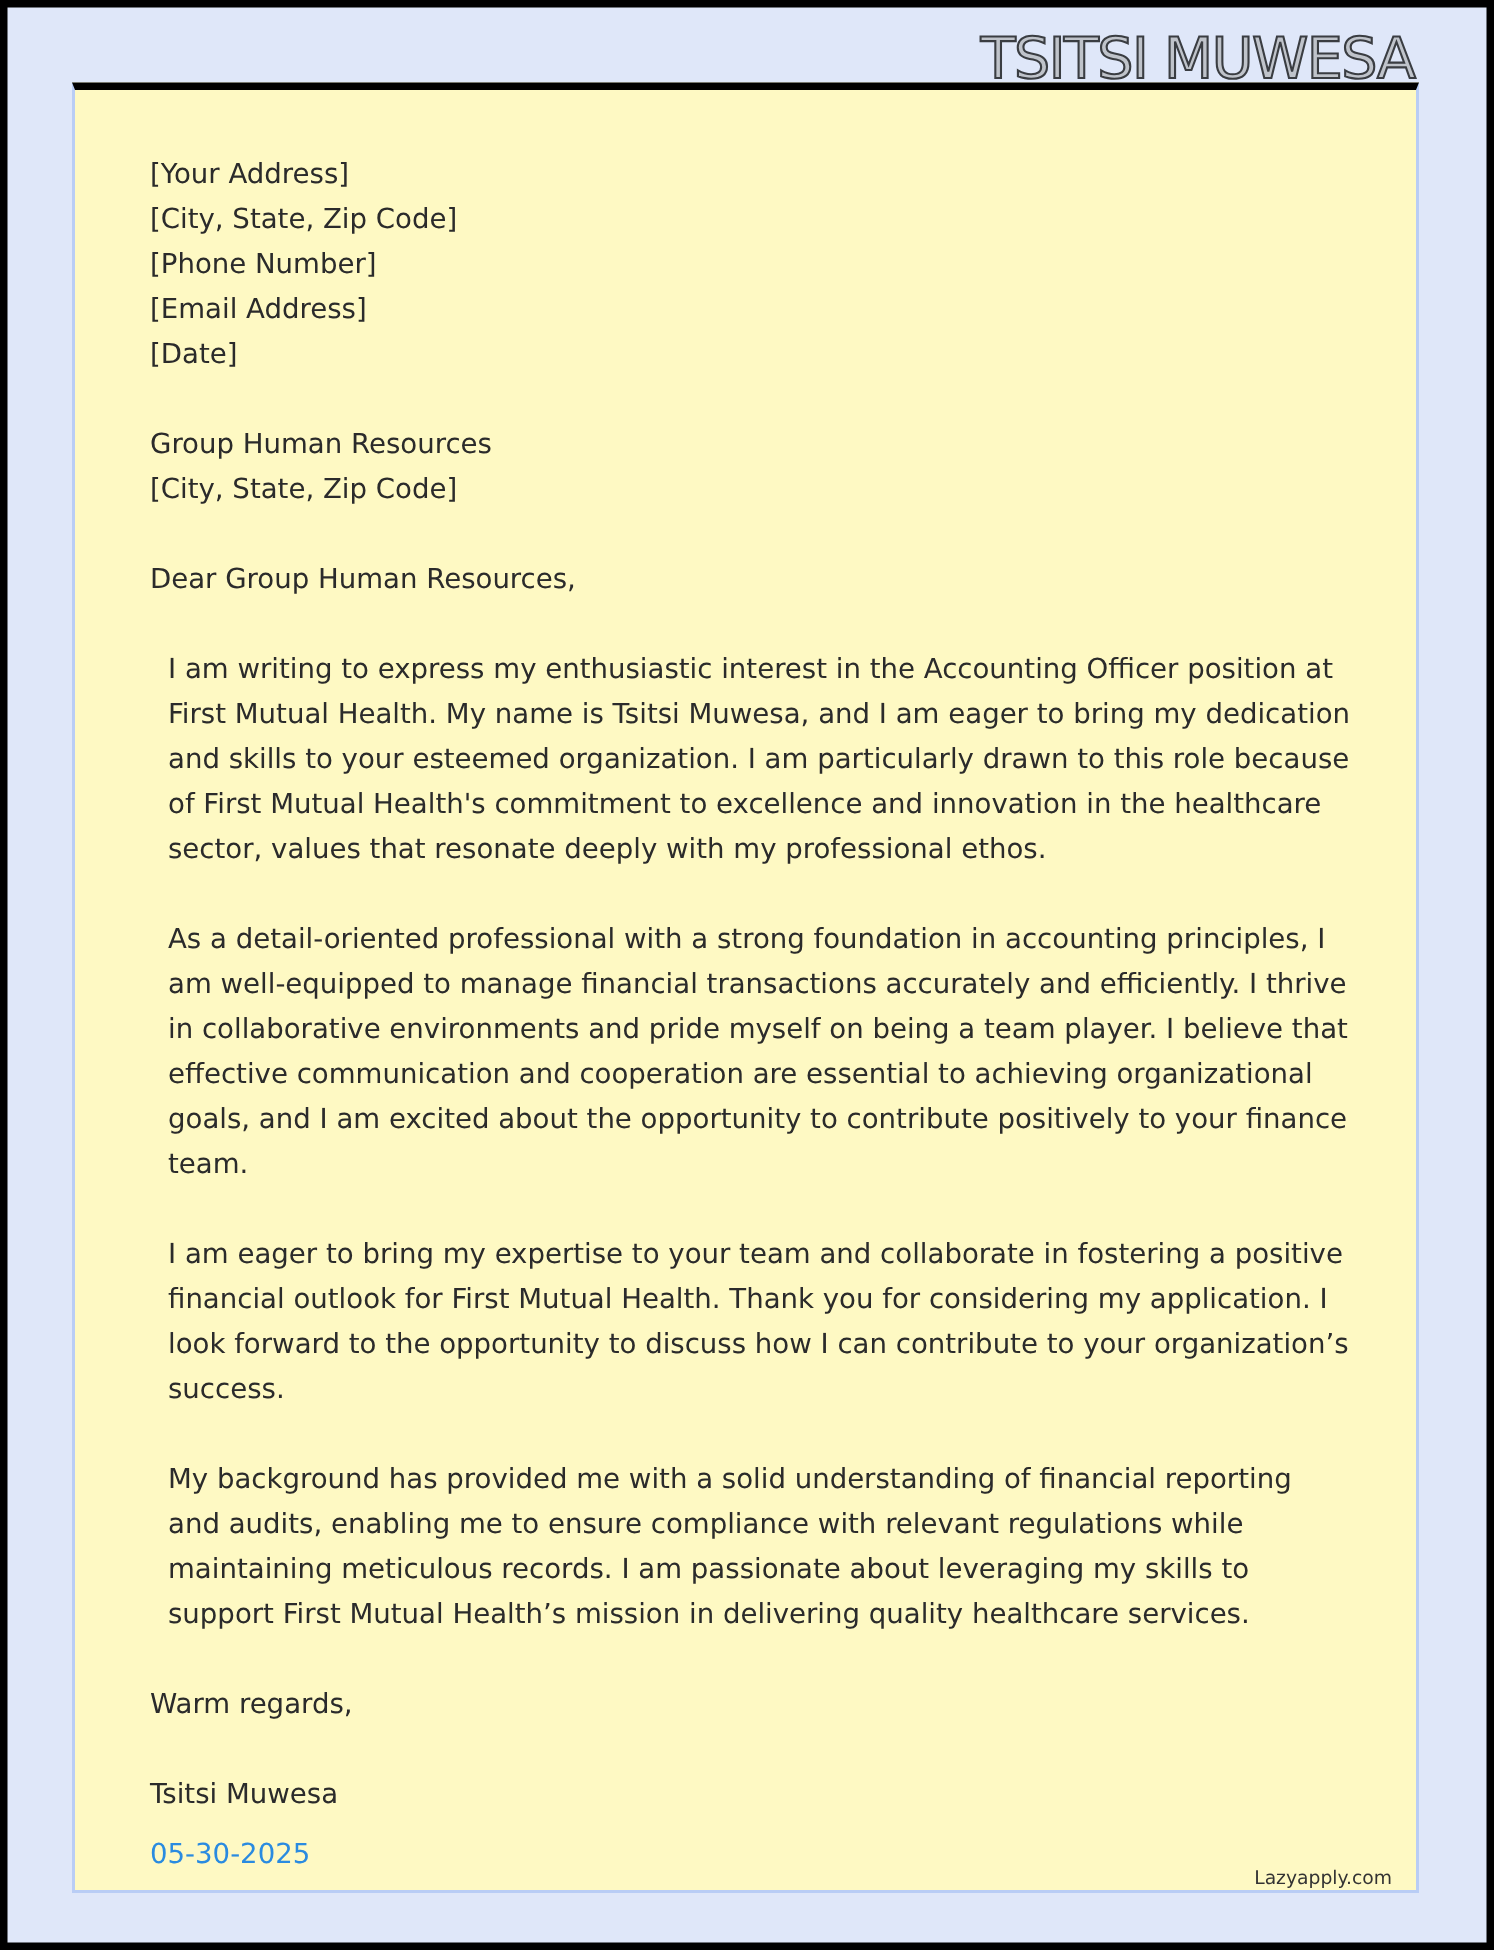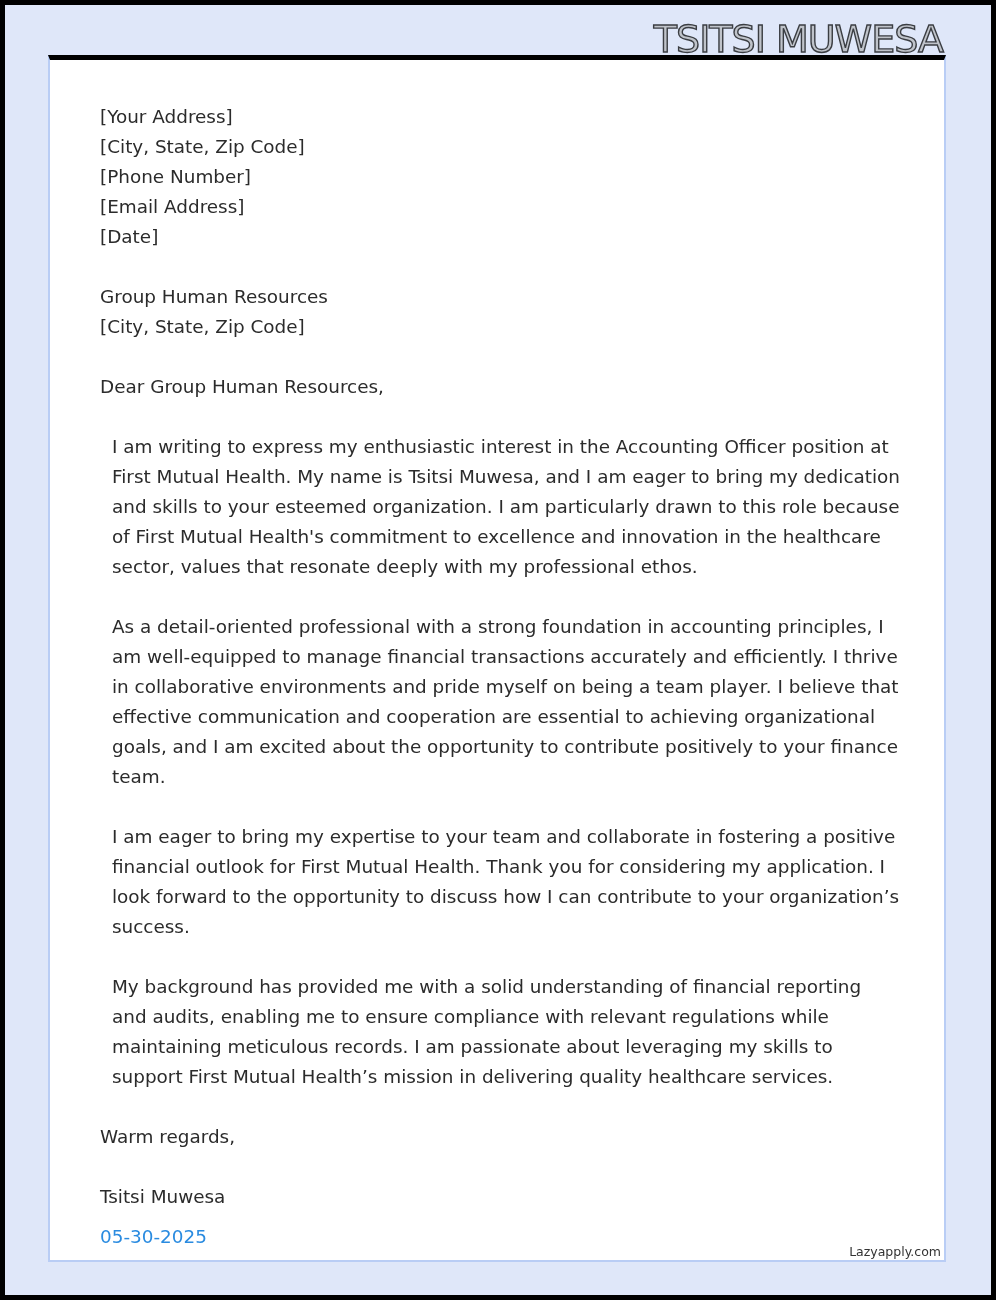--- a/index.html
+++ b/index.html
@@ -28,21 +28,21 @@
       -webkit-text-stroke: 1.4px #3a3d42;
       white-space: nowrap;
     }
     .page {
       position: absolute;
       left: 43px;
       top: 50px;
       width: 898px;
       height: 1207px;
       box-sizing: border-box;
-      background: #ffffff;
+      background: #fef9c3;
       border-top: 5px solid #000;
       border-left: 2px solid #b9cdf5;
       border-right: 2px solid #b9cdf5;
       border-bottom: 2px solid #b9cdf5;
     }
     .letter {
       position: absolute;
       left: 50px;
       top: 42px;
       width: 800px;
@@ -53,21 +53,21 @@
     .block { margin: 0 0 30px 0; }
     .line { display: block; white-space: nowrap; }
     .para { margin: 0 0 30px 12px; }
     .sig-date {
       display: block;
       color: #2a8be0;
       margin-top: 10px;
     }
     .footer-brand {
       position: absolute;
-      right: 3px;
+      right: 16px;
       bottom: 0px;
       font-size: 12.5px;
       line-height: 16px;
       color: #333;
     }
   </style>
 </head>
 <body>
 
 <div class="header-name">TSITSI MUWESA</div>

